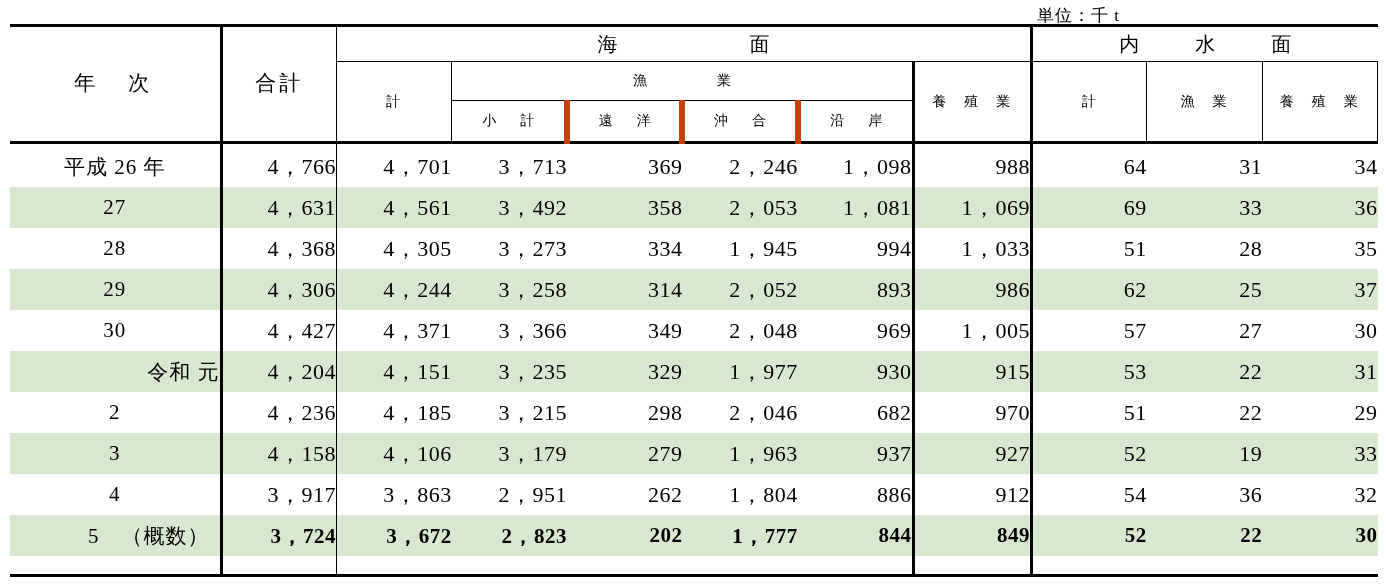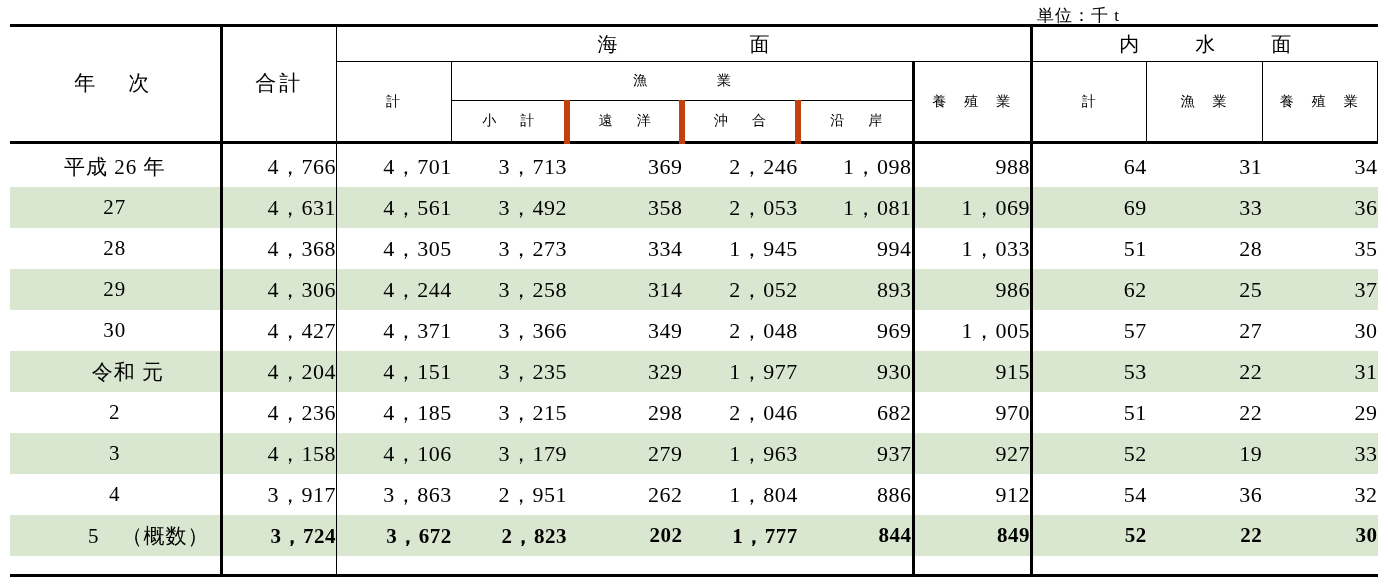--- a/index.html
+++ b/index.html
@@ -244,21 +244,21 @@
         <td>3，366</td>
         <td>349</td>
         <td>2，048</td>
         <td class="sea-last">969</td>
         <td class="sea-last">1，005</td>
         <td>57</td>
         <td>27</td>
         <td>30</td>
       </tr>
       <tr class="alt">
-        <td class="year" style="text-align:center;padding-left:26px;">令和 元</td>
+        <td class="year" style="text-align:right;padding-left:26px;">令和 元</td>
         <td class="total-col">4，204</td>
         <td>4，151</td>
         <td>3，235</td>
         <td>329</td>
         <td>1，977</td>
         <td class="sea-last">930</td>
         <td class="sea-last">915</td>
         <td>53</td>
         <td>22</td>
         <td>31</td>

